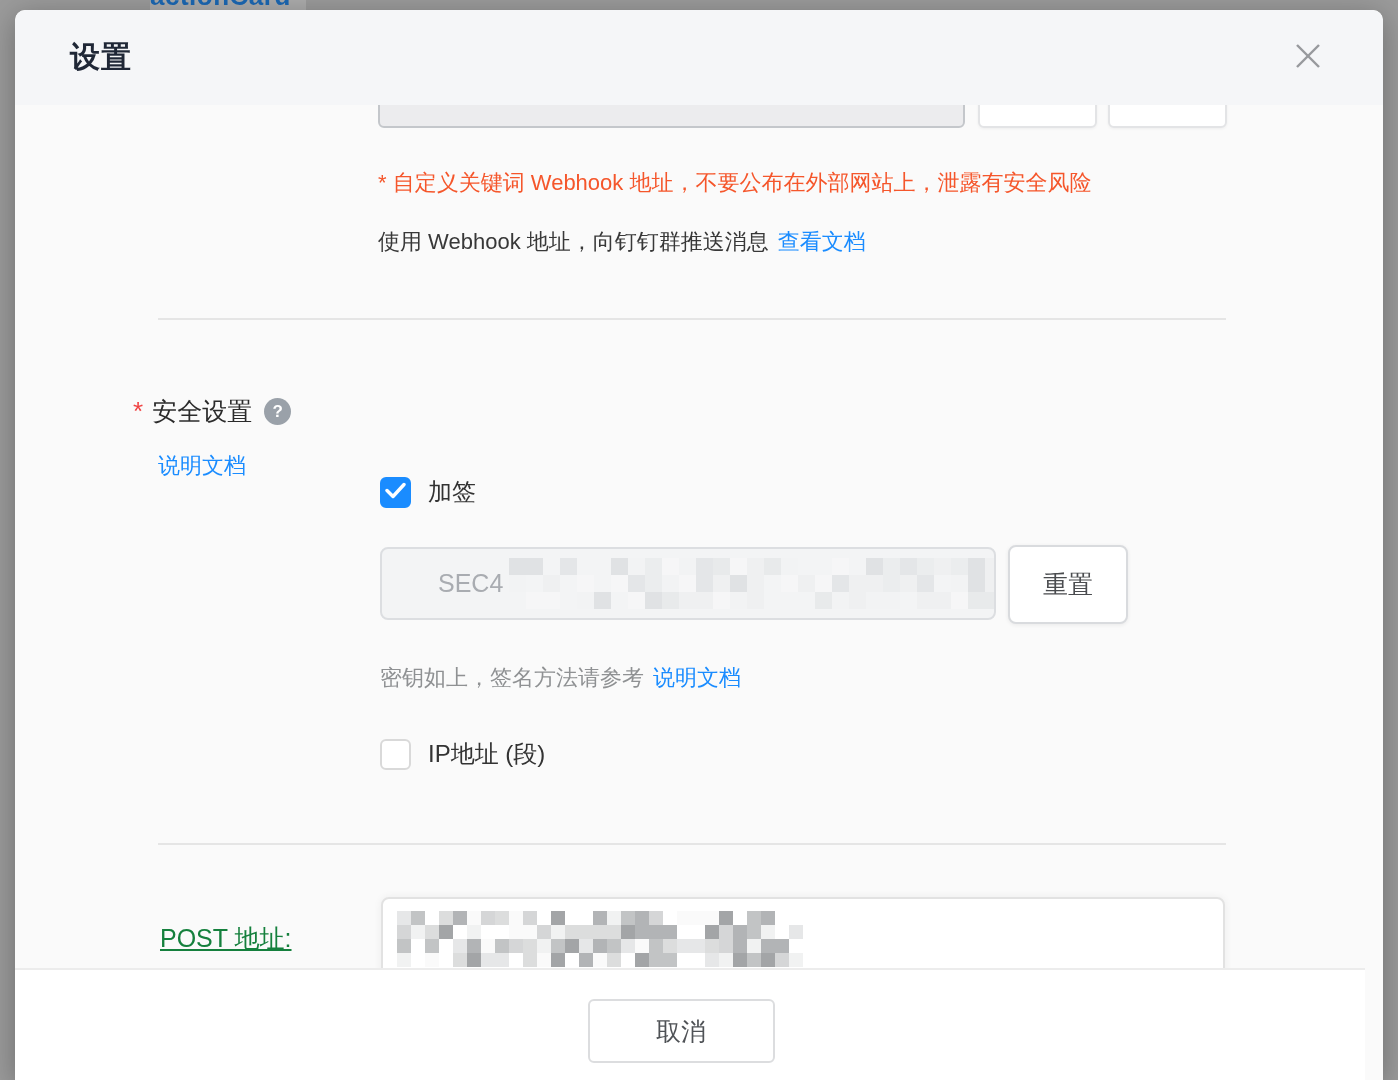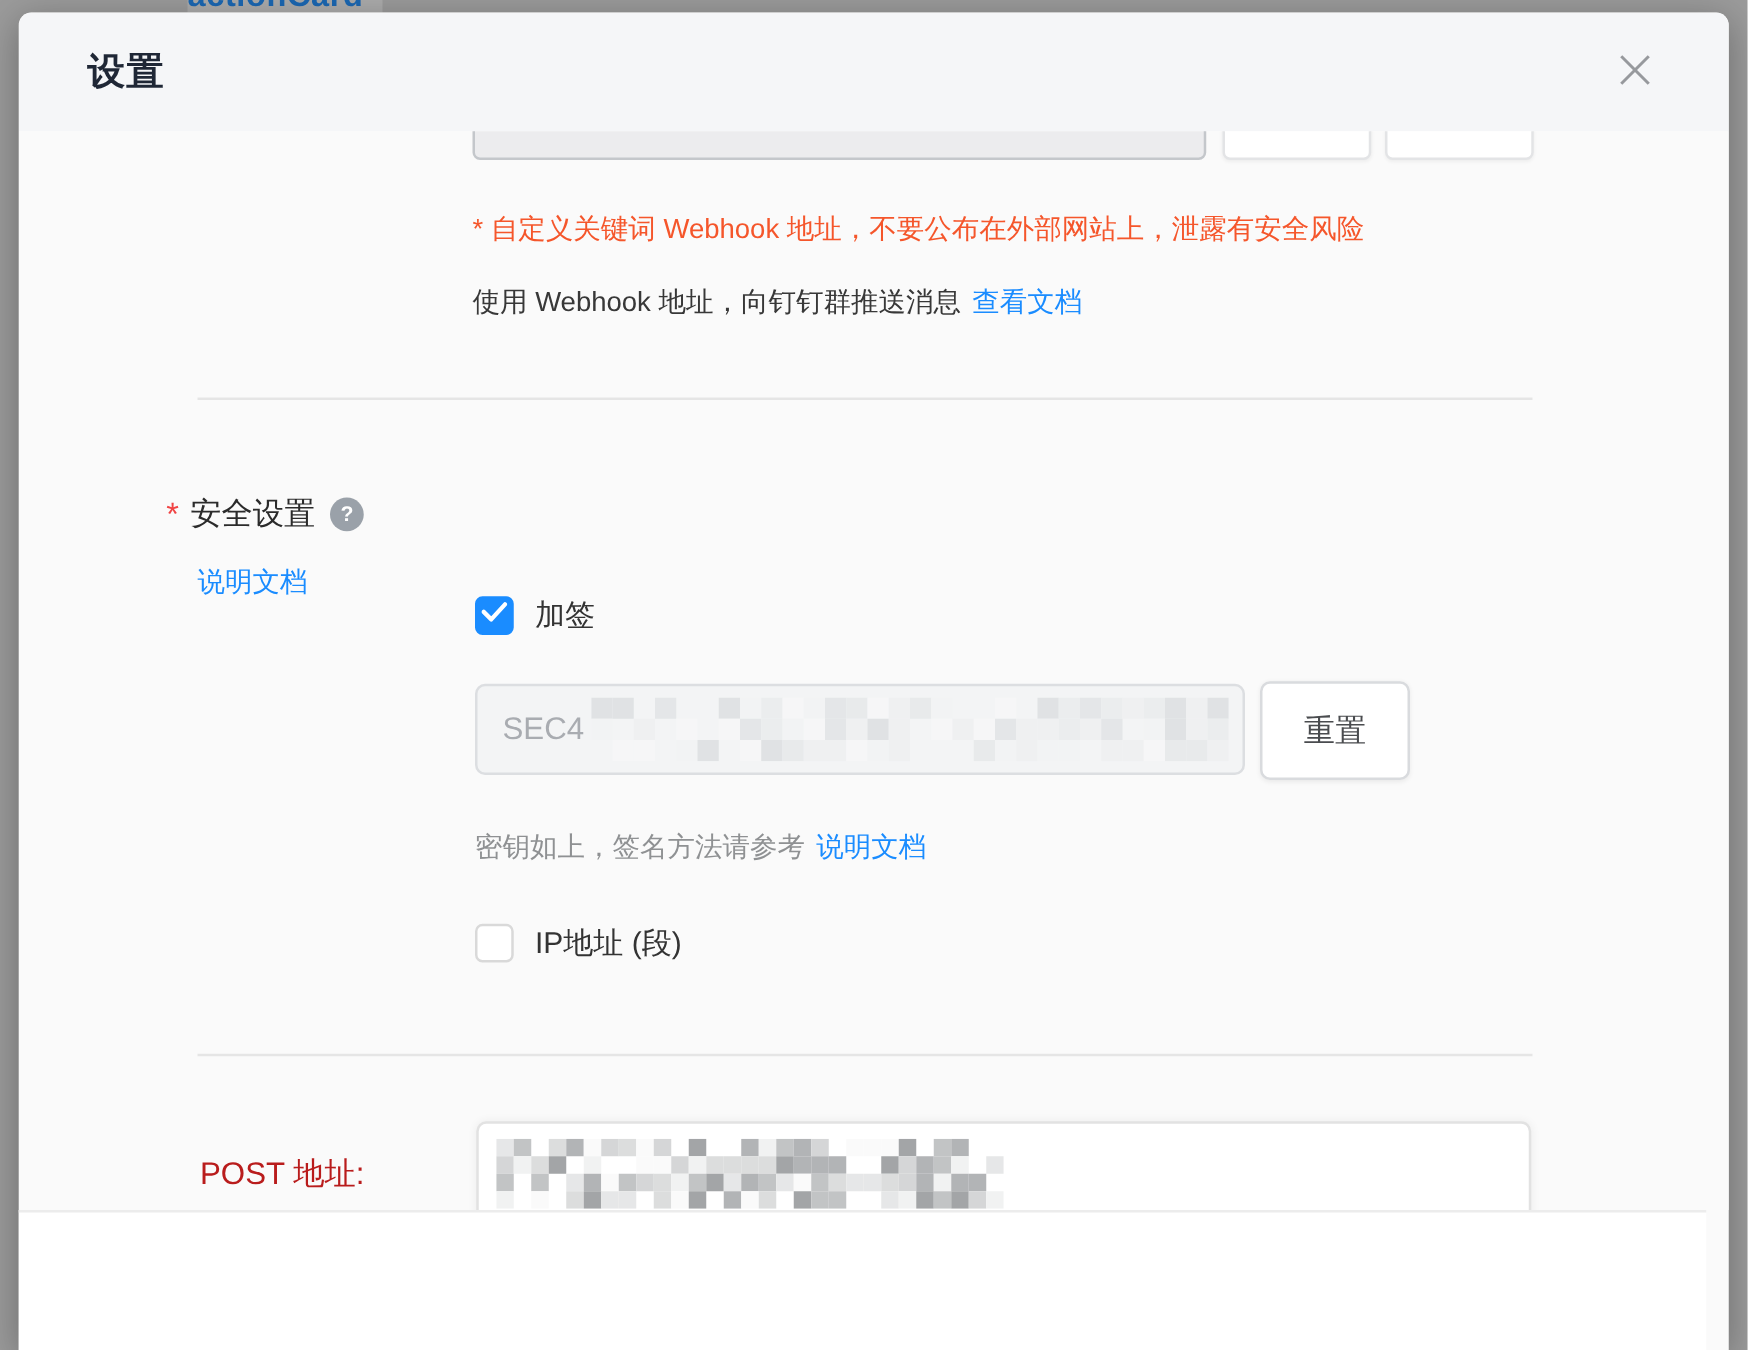--- a/index.html
+++ b/index.html
@@ -83,37 +83,37 @@
     display: flex; align-items: center; justify-content: center;
   }
   .checkbox.checked { background: #1a8cff; border-color: #1a8cff; }
   .opt-label { font-size: 24px; color: #333333; margin-left: 17px; cursor: pointer; }
 
   .sec-input {
     position: absolute; left: 365px; top: 442px; width: 616px; height: 73px;
     background: #f3f4f5; border: 2px solid #dcdee1; border-radius: 8px;
     display: flex; align-items: center; padding-left: 20px;
   }
-  .sec-prefix { font-size: 25px; color: #a9acb1; flex: none; }
+  .sec-prefix { font-size: 25px; color: #a9acb1; flex: none; margin-left: 36px; }
   .mosaic { position: relative; overflow: hidden; }
   .mosaic.sec { width: 510px; height: 51px; margin-left: 6px; }
   .mosaic i { position: absolute; display: block; }
 
   .reset-btn {
     position: absolute; left: 993px; top: 440px; width: 120px; height: 79px;
     background: #ffffff; border: 2px solid #d9dbde; border-radius: 8px;
     font-size: 25px; color: #4a4c4f; cursor: pointer;
     box-shadow: 0 1px 4px rgba(0,0,0,.07);
     font-family: "Liberation Sans", sans-serif;
   }
   .hint-line { position: absolute; left: 365px; top: 558px; font-size: 22px; line-height: 30px; color: #8f9193; }
   .hint-line .link { margin-left: 9px; }
 
   
-  .post-label { position: absolute; left: 145px; top: 817px; font-size: 25px; color: #b91c1c; }
+  .post-label { position: absolute; left: 145px; top: 817px; font-size: 25px; color: #15803d; text-decoration: underline; }
   .post-input {
     position: absolute; left: 366px; top: 792px; width: 844px; height: 170px;
     background: #ffffff; border: 2px solid #e2e2e2; border-radius: 8px;
     box-shadow: 0 0 8px rgba(0,0,0,.06);
   }
   .mosaic.post { width: 406px; height: 56px; position: absolute; left: 14px; top: 12px; }
 
   
   .modal-footer {
     height: 112px; background: #ffffff; border-top: 2px solid #ececec;
@@ -361,15 +361,16 @@
           <i style="left: 350px; top: 42px; width: 14px; height: 14px; background: rgb(194, 196, 197);"></i>
           <i style="left: 364px; top: 42px; width: 14px; height: 14px; background: rgb(163, 165, 167);"></i>
           <i style="left: 378px; top: 42px; width: 14px; height: 14px; background: rgb(213, 214, 215);"></i>
           <i style="left: 392px; top: 42px; width: 14px; height: 14px; background: rgb(241, 242, 242);"></i>
         </span>
     </div>
 
   </div>
 
   <div class="modal-footer">
+    <button class="btn btn-cancel">取消</button>
   </div>
 
 </div>
 
 </body></html>

